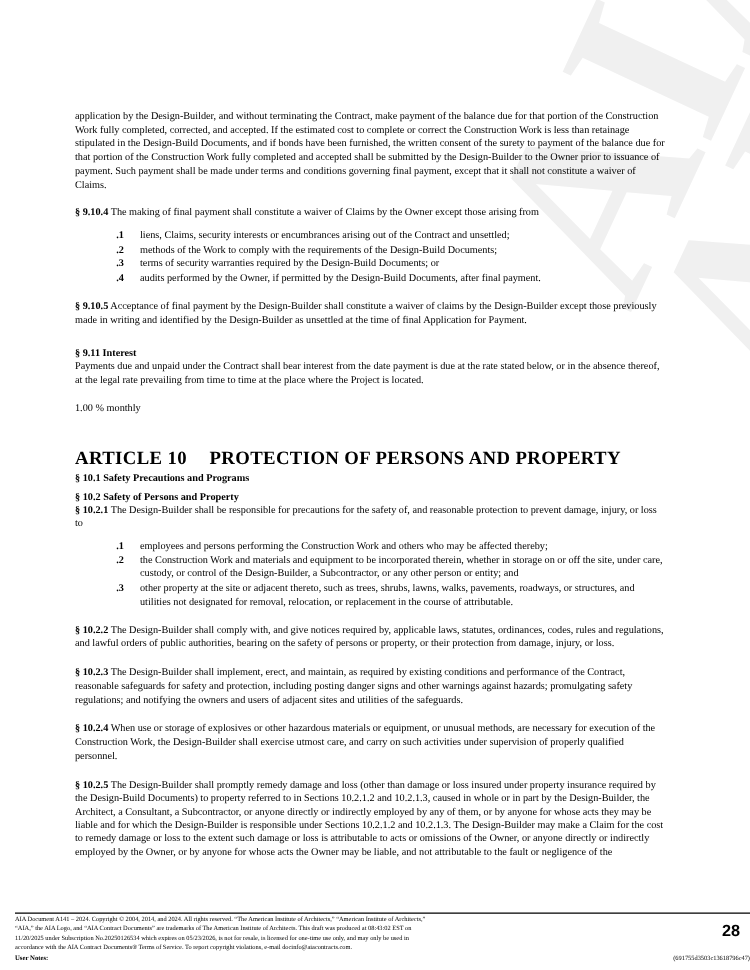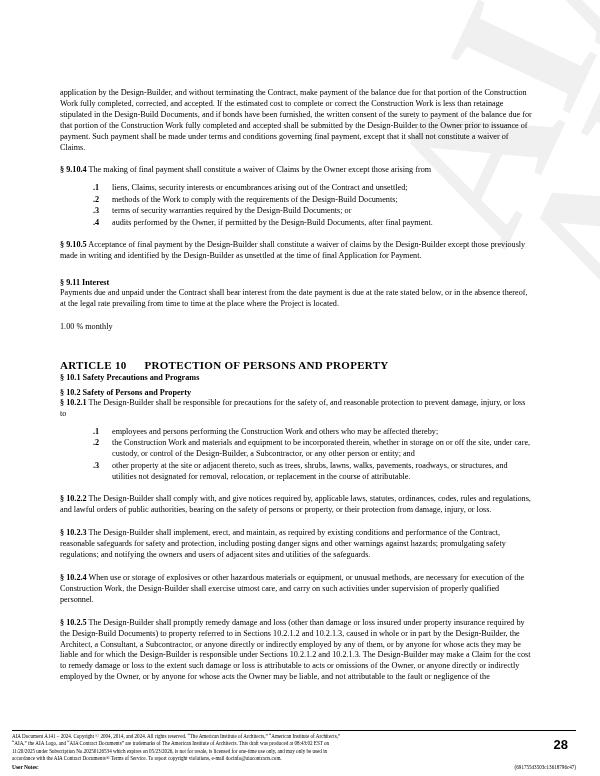--- a/index.html
+++ b/index.html
@@ -64,21 +64,21 @@
   .sec-label {
     font-weight: bold;
   }
   .heading-bold {
     font-weight: bold;
     font-size: 8.2px;
     margin: 0 0 1px 0;
   }
   .article-head {
     font-weight: bold;
-    font-size: 11px;
+    font-size: 15px;
     margin: 12px 0 2px 0;
     letter-spacing: 0.3px;
   }
   .article-head .spacer {
     display: inline-block;
     width: 18px;
   }
   ol.sublist {
     list-style: none;
     margin: 0 0 7px 0;
@@ -105,21 +105,21 @@
     font-size: 8.2px;
     margin: 0 0 7px 0;
   }
   
   .footer {
     position: absolute;
     left: 0;
     right: 0;
     bottom: 0;
     z-index: 2;
-    padding: 0 24px 6px 12px;
+    padding: 0 0 6px 12px;
     box-sizing: border-box;
   }
   .footer-rule {
     border-top: 1px solid #000;
     margin: 0 0 2px 0;
   }
   .footer-inner {
     display: flex;
     align-items: flex-start;
     justify-content: space-between;

